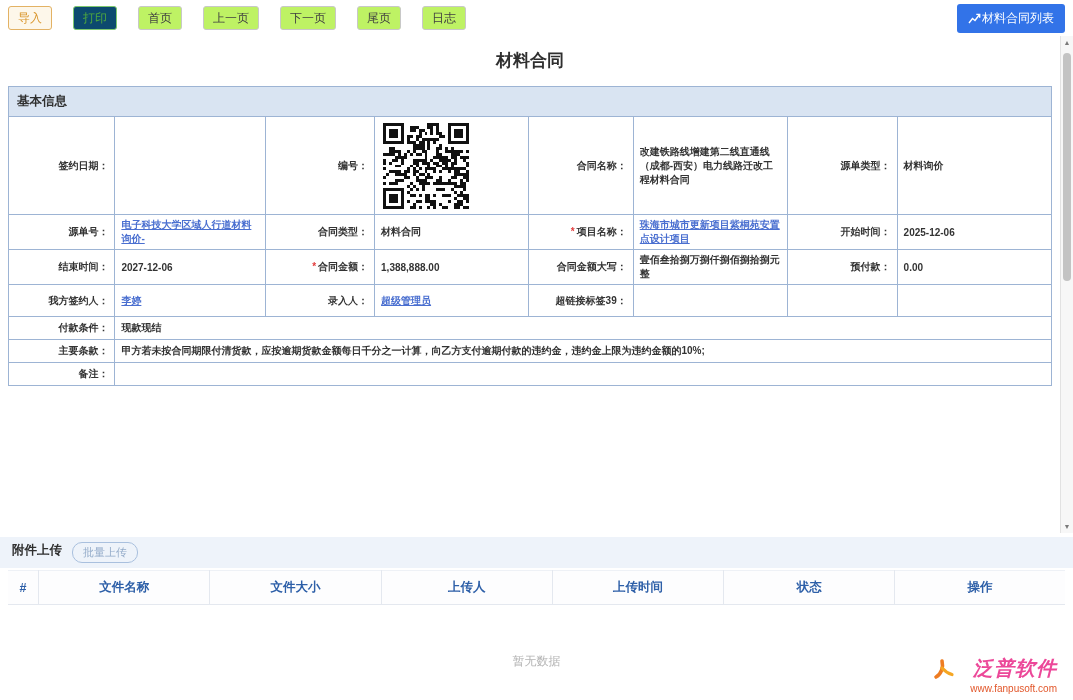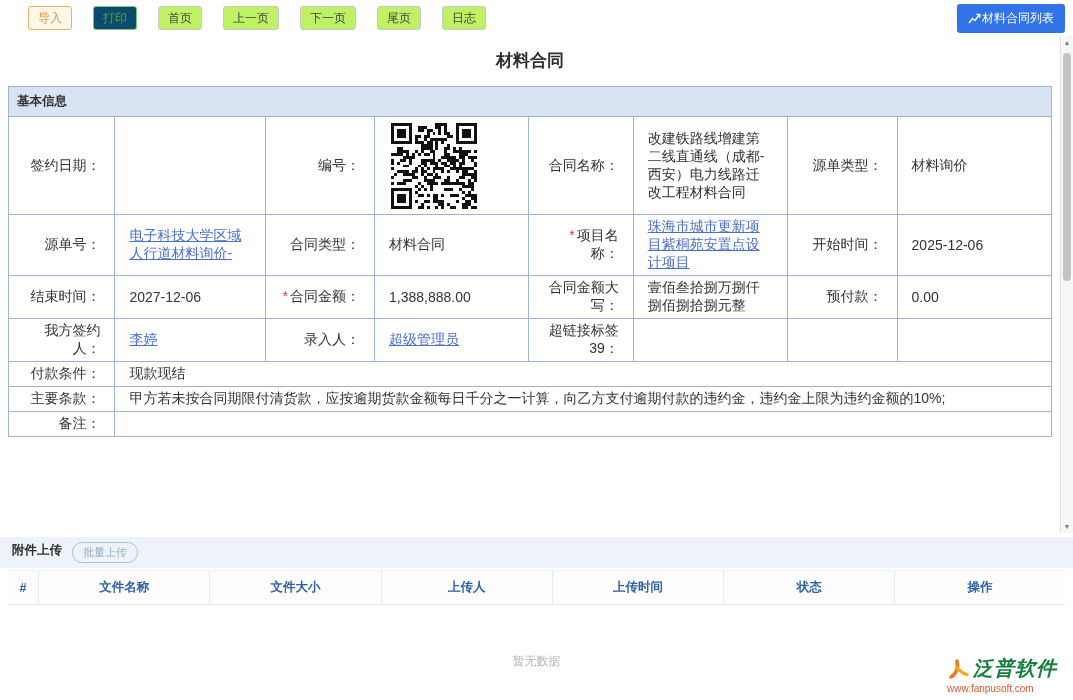--- a/index.html
+++ b/index.html
@@ -10,21 +10,20 @@
     font-family: "Liberation Sans", "DejaVu Sans", sans-serif;
     color: #333;
   }
   
   .toolbar {
     height: 36px;
     display: flex;
     align-items: center;
     gap: 21px;
     padding: 0 8px;
-    margin-left: 20px;
   }
   .btn {
     font-size: 12px;
     line-height: 1;
     padding: 5px 9px;
     border: 1px solid #c8c8c8;
     border-radius: 3px;
     background: #bef264;
     color: #404040;
     cursor: pointer;
@@ -65,25 +64,26 @@
     color: #2f2f2f;
   }
   .info-table {
     width: 100%;
     border-collapse: collapse;
     table-layout: fixed;
     margin-top: -1px;
   }
   .info-table td {
     border: 1px solid var(--border-blue, #9db4d4);
-    font-size: 14px;
-    padding: 3px 14px;
+    font-size: 10px;
+    padding: 3px 6px;
     vertical-align: middle;
     word-break: break-all;
     height: 32px;
+    font-weight: bold;
   }
   .info-table tr.r-qr td { height: 98px; }
   .info-table tr.r-slim td { height: 23px; }
   td.lbl { text-align: right; color: #333; }
   td.val { text-align: left; }
   .req { color: var(--required-red, #e23c3c); margin-right: 2px; }
   a.link {
     color: var(--link-blue, #4a6fd0);
     text-decoration: underline;
     cursor: pointer;
@@ -146,22 +146,22 @@
   .attach-table th:last-child { border-right: none; }
   .empty {
     text-align: center;
     color: #b5b5b5;
     font-size: 12px;
     padding: 48px 0;
   }
   
   .brand { position: absolute; right: 16px; bottom: 6px; }
   .brand-row { display: flex; align-items: center; gap: 4px; justify-content: flex-end; }
-  .brand-name { font-size: 20px; font-weight: bold; font-style: italic; color: #15803d; letter-spacing: 1px; }
-  .brand-site { font-size: 10px; color: #e2572b; margin-top: 1px; }
+  .brand-name { font-size: 20px; font-weight: bold; font-style: italic; color: #ec4899; letter-spacing: 1px; margin-left: 15px; }
+  .brand-site { text-align: right; font-size: 10px; color: #e2572b; margin-top: 1px; }
 </style>
 </head>
 <body>
 
 <div class="toolbar">
   <button class="btn btn-import">导入</button>
   <button class="btn btn-print">打印</button>
   <button class="btn">首页</button>
   <button class="btn">上一页</button>
   <button class="btn">下一页</button>

